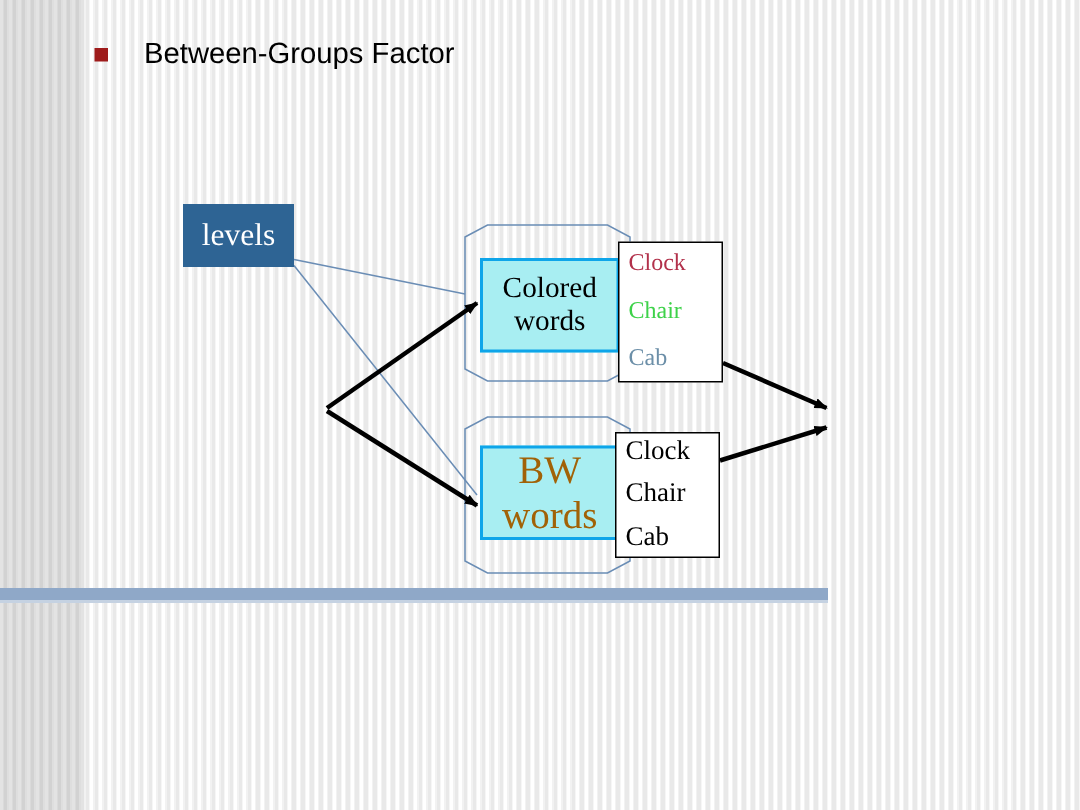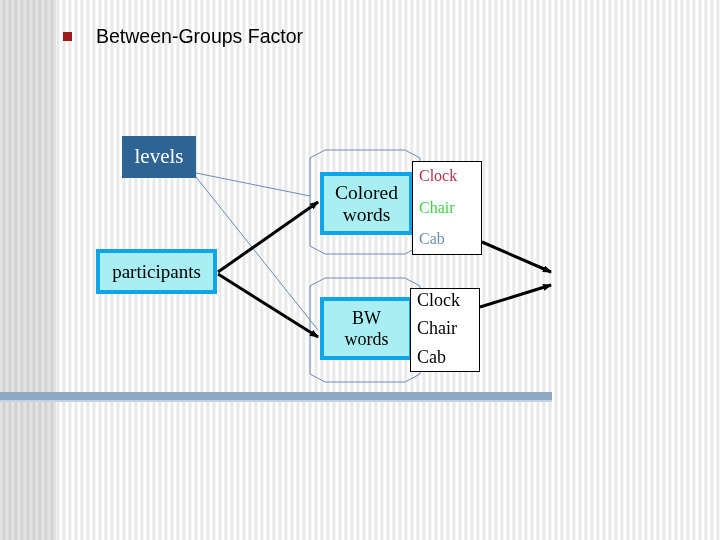--- a/index.html
+++ b/index.html
@@ -66,37 +66,37 @@
 
   
   #diagram{position:absolute;left:0;top:0;width:720px;height:540px;border-radius:21px;}
   #diagram svg{position:absolute;left:0;top:0;}
 
   .node{
     position:absolute;box-sizing:border-box;
     display:flex;align-items:center;justify-content:center;
     text-align:center;line-height:1.12;
     font-family:"Liberation Serif", serif;
-    border:4px solid #0ea5e9;
+    border:2px solid #0ea5e9;
   }
   #node-levels{
     left:122px;top:136px;width:74px;height:42px;
     background:#2e6494;border:none;color:#ffffff;font-size:21px;
   }
   #node-participants{
     left:96px;top:249px;width:121px;height:45px;
     background:#a8eef2;color:#000;font-size:19px;
   }
   #node-colored{
     left:320px;top:172px;width:93px;height:63px;
     background:#a8eef2;color:#000;font-size:19.5px;
   }
   #node-bw{
     left:320px;top:297px;width:93px;height:63px;
-    background:#a8eef2;color:#000000;font-size:18px;
+    background:#a8eef2;color:#a16207;font-size:26px;
   }
   #node-test{
     left:553px;top:262px;width:63px;height:32px;
     background:#a8eef2;color:#000;font-size:19px;
   }
 
   .wordlist{
     position:absolute;box-sizing:border-box;
     background:#ffffff;border:1px solid #000;
     font-family:"Liberation Serif", serif;
@@ -149,23 +149,20 @@
       <line x1="218" y1="274" x2="318" y2="337" stroke="#000000" stroke-width="3" marker-end="url(#arrowhead)"></line>
 
       <line x1="482" y1="242" x2="551" y2="272" stroke="#000000" stroke-width="3" marker-end="url(#arrowhead)"></line>
       <line x1="480" y1="307" x2="551" y2="285" stroke="#000000" stroke-width="3" marker-end="url(#arrowhead)"></line>
     </svg>
 
     <div class="node" id="node-levels" style="background: rgb(46, 100, 148); color: rgb(255, 255, 255);">
       <span>levels</span>
     </div>
 
-    <div class="node" id="node-participants" style="background: rgb(168, 238, 242);">
-      <span>participants</span>
-    </div>
 
     <div class="node" id="node-colored" style="background: rgb(168, 238, 242);">
       <span>
         <span>Colored</span><br>
         <span>words</span>
       </span>
     </div>
 
     <div class="node" id="node-bw" style="background: rgb(168, 238, 242);">
       <span>

